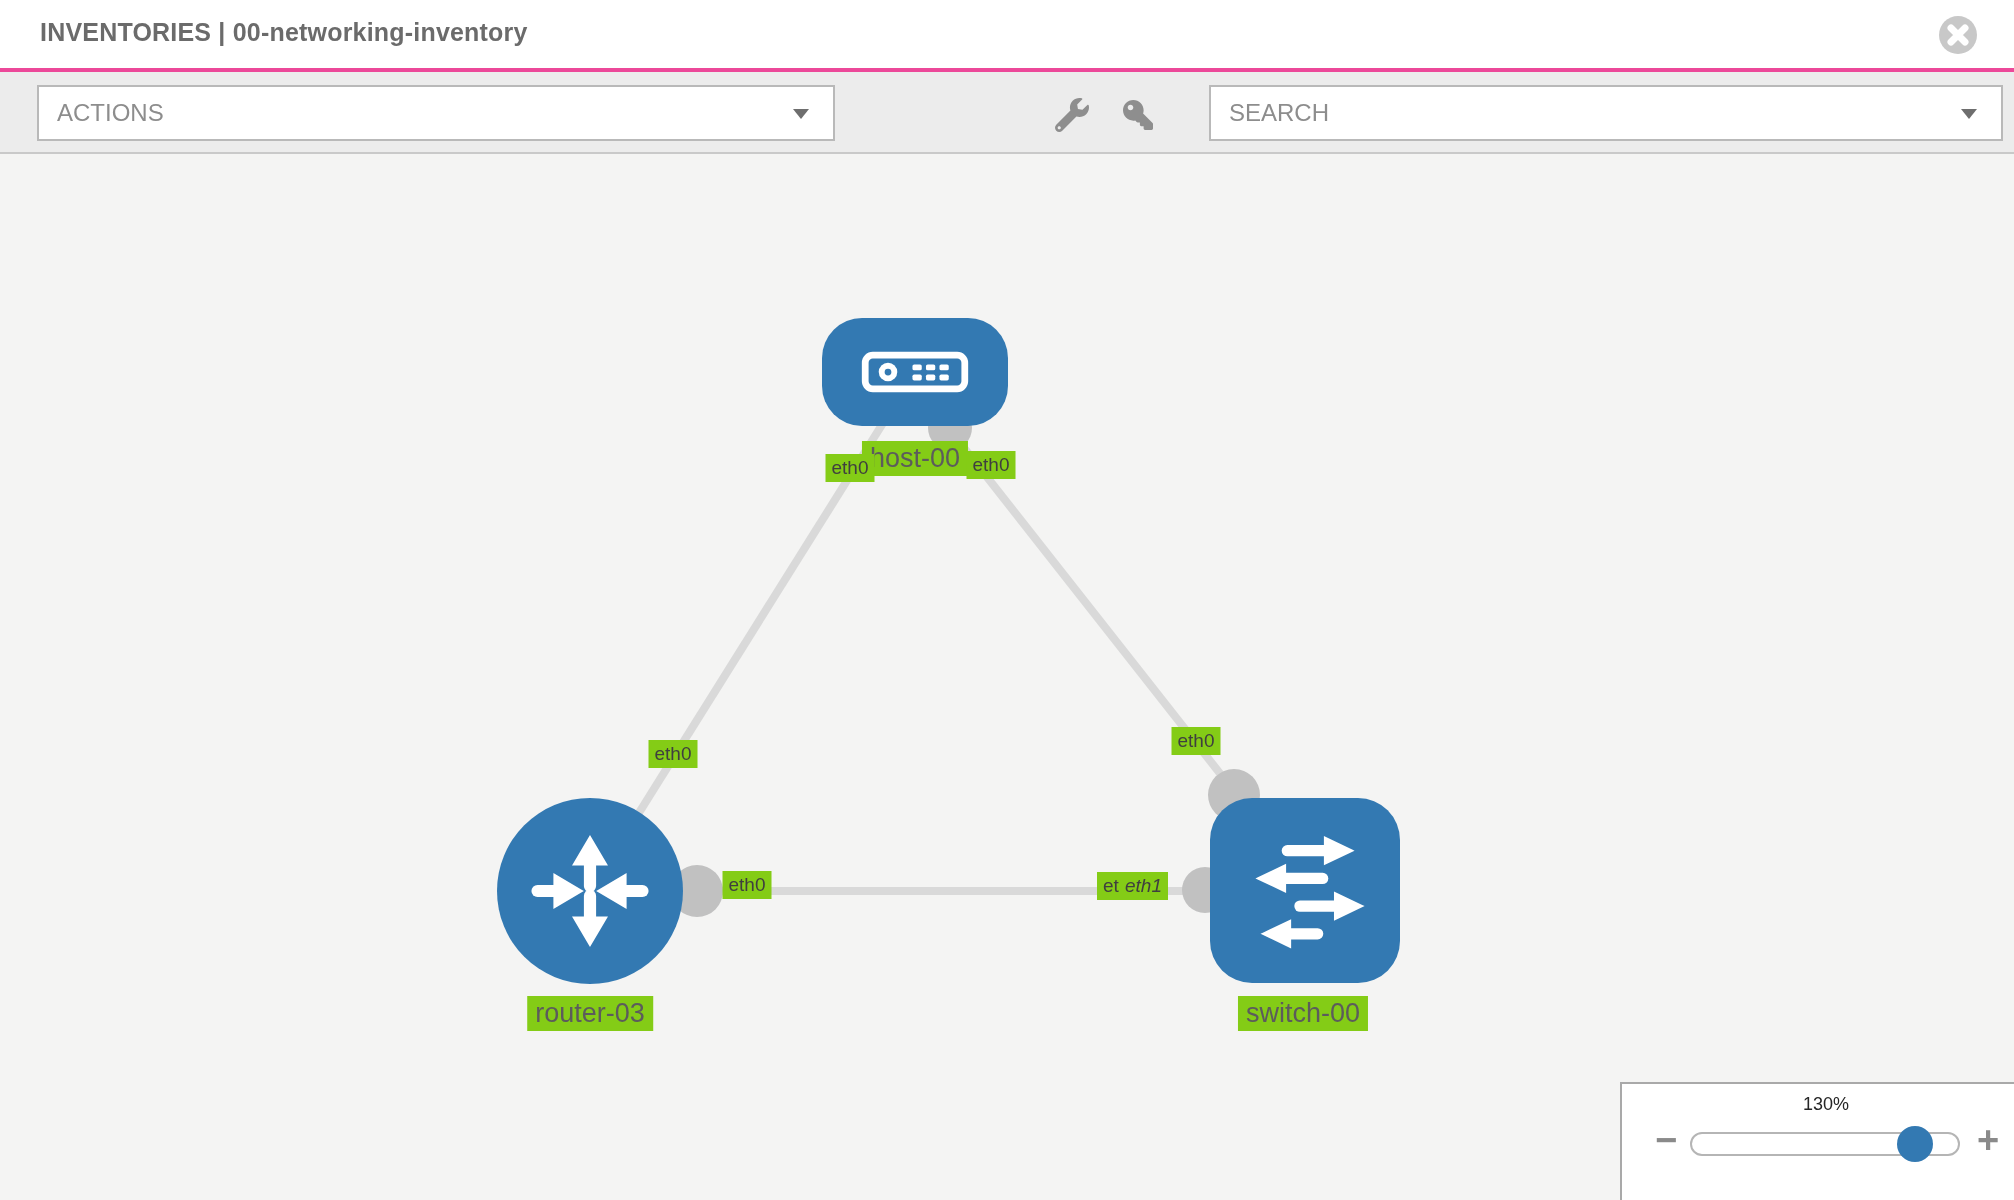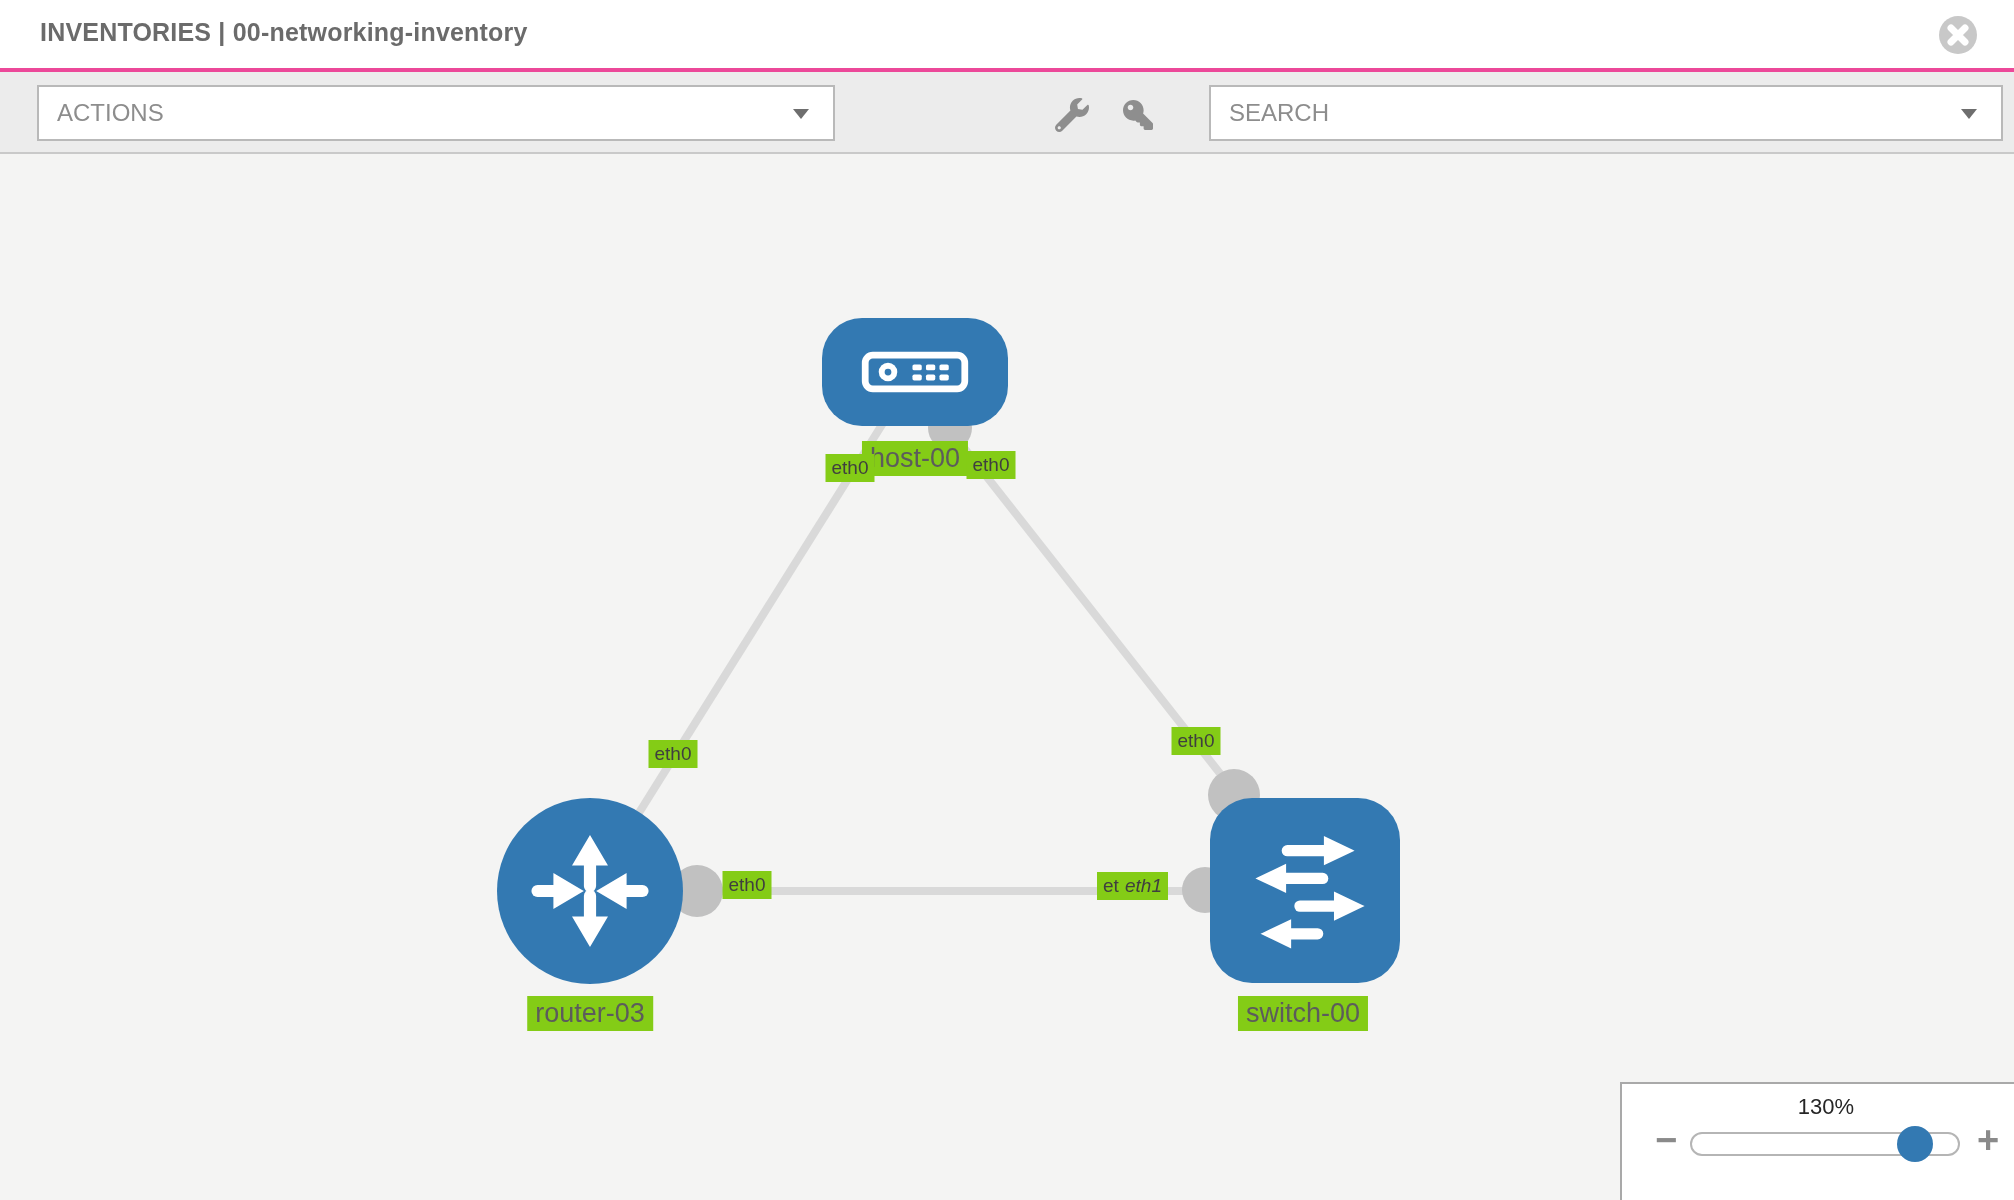--- a/index.html
+++ b/index.html
@@ -55,21 +55,21 @@
   .lbl.eth-host-right  { left:991px;  top:297px; }
   .lbl.eth-switch-top  { left:1196px; top:573px; }
   .lbl.eth-rs-left     { left:747px;  top:717px; }
   .lbl.eth-rs-right-back  { left:1097px; top:718px; z-index:3; }
   .lbl.eth-rs-right-front { left:1119px; top:718px; z-index:4;font-style:italic; }
 
   
   .zoom-panel { position:absolute; left:1620px; top:1082px; width:420px; height:140px;
                 background:#ffffff; border:2px solid #a9a9a9; z-index:5; }
   .zoom-level { position:absolute; left:134px; top:10px; width:140px; text-align:center;
-                font-size:22px; color:#262626; }
+                font-size:18px; color:#262626; }
   .zoom-minus, .zoom-plus { position:absolute; top:36px; width:36px; height:40px; text-align:center;
                 font-size:38px; font-weight:bold; color:#8a8a8a; cursor:pointer; line-height:40px; }
   .zoom-minus { left:26px; }
   .zoom-plus  { left:348px; }
   .slider-track { position:absolute; left:68px; top:48px; width:270px; height:24px;
                   border:2px solid #b5b5b5; border-radius:13px; background:#fff; cursor:pointer; }
   .slider-handle { position:absolute; left:205px; top:-8px; width:36px; height:36px;
                    border-radius:50%; background:#3379b2; cursor:grab; }
 </style>
 </head>

